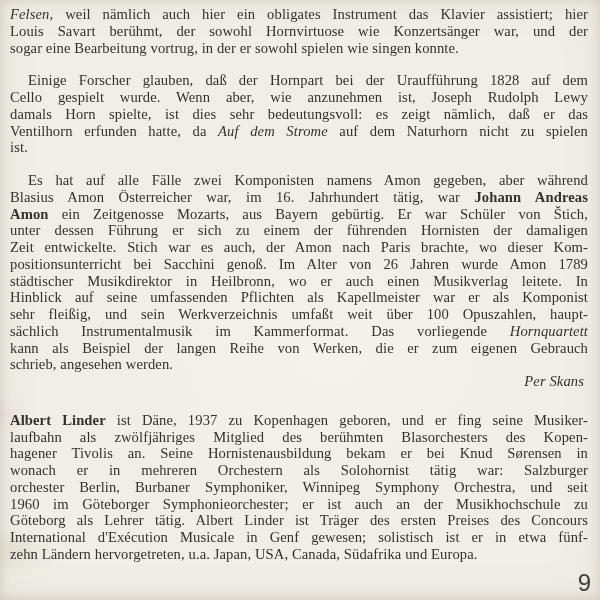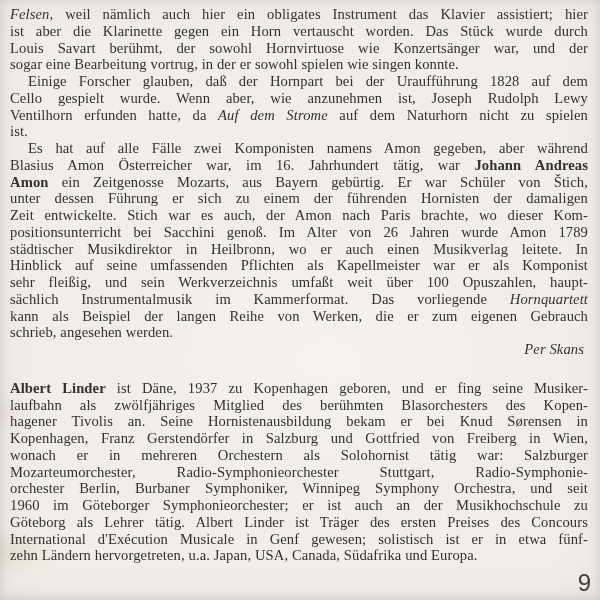--- a/index.html
+++ b/index.html
@@ -37,66 +37,64 @@
     line-height: 16.75px;
     height: 16.75px;
     color: #34312c;
     text-align: justify;
     text-align-last: justify;
     overflow: hidden;
     letter-spacing: 0.1px;
   }
   .line.left  { text-align: left;  text-align-last: left; }
   .line.right { text-align: left; text-align-last: right; padding-right: 4px; }
-  .line.indent { padding-left: 18px; }
+  .line.indent { padding-left: 18px; margin-top: 16px; }
   .line.gap { margin-top: 22px; }
   .i  { font-style: italic; }
   .b  { font-weight: 700; }
   .bi { font-weight: 400; font-style: italic; }
   .pagenum {
     position: absolute;
     right: 9px; bottom: 5px;
     font-family: "Liberation Sans", "DejaVu Sans", sans-serif;
     font-size: 24px;
     line-height: 1;
     color: #403e39;
   }
 </style>
 </head>
 <body>
 
 <div class="page">
   <div class="textblock">
       <div class="line"><span class="i">Felsen,</span><span>&nbsp;weil nämlich auch hier ein obligates Instrument das Klavier assistiert; hier</span></div>
-      <div class="line"><span>ist aber die Klarinette gegen ein Horn vertauscht worden. Das Stück wurde durch</span></div>
       <div class="line"><span>Louis Savart berühmt, der sowohl Hornvirtuose wie Konzertsänger war, und der</span></div>
       <div class="line left"><span>sogar eine Bearbeitung vortrug, in der er sowohl spielen wie singen konnte.</span></div>
       <div class="line indent"><span>Einige Forscher glauben, daß der Hornpart bei der Uraufführung 1828 auf dem</span></div>
       <div class="line"><span>Cello gespielt wurde. Wenn aber, wie anzunehmen ist, Joseph Rudolph Lewy</span></div>
+      <div class="line"><span>damals Horn spielte, ist dies sehr bedeutungsvoll: es zeigt nämlich, daß er das</span></div>
       <div class="line"><span>Ventilhorn erfunden hatte, da </span><span class="i">Auf dem Strome</span><span>&nbsp;auf dem Naturhorn nicht zu spielen</span></div>
       <div class="line left"><span>ist.</span></div>
       <div class="line indent"><span>Es hat auf alle Fälle zwei Komponisten namens Amon gegeben, aber während</span></div>
       <div class="line"><span>Blasius Amon Österreicher war, im 16. Jahrhundert tätig, war </span><span class="b">Johann Andreas</span></div>
       <div class="line"><span class="b">Amon</span><span>&nbsp;ein Zeitgenosse Mozarts, aus Bayern gebürtig. Er war Schüler von Štich,</span></div>
       <div class="line"><span>unter dessen Führung er sich zu einem der führenden Hornisten der damaligen</span></div>
       <div class="line"><span>Zeit entwickelte. Stich war es auch, der Amon nach Paris brachte, wo dieser Kom-</span></div>
       <div class="line"><span>positionsunterricht bei Sacchini genoß. Im Alter von 26 Jahren wurde Amon 1789</span></div>
       <div class="line"><span>städtischer Musikdirektor in Heilbronn, wo er auch einen Musikverlag leitete. In</span></div>
       <div class="line"><span>Hinblick auf seine umfassenden Pflichten als Kapellmeister war er als Komponist</span></div>
       <div class="line"><span>sehr fleißig, und sein Werkverzeichnis umfaßt weit über 100 Opuszahlen, haupt-</span></div>
       <div class="line"><span>sächlich Instrumentalmusik im Kammerformat. Das vorliegende </span><span class="bi">Hornquartett</span></div>
       <div class="line"><span>kann als Beispiel der langen Reihe von Werken, die er zum eigenen Gebrauch</span></div>
       <div class="line left"><span>schrieb, angesehen werden.</span></div>
       <div class="line right"><span class="bi">Per Skans</span></div>
       <div class="line gap"><span class="b">Albert Linder</span><span>&nbsp;ist Däne, 1937 zu Kopenhagen geboren, und er fing seine Musiker-</span></div>
       <div class="line"><span>laufbahn als zwölfjähriges Mitglied des berühmten Blasorchesters des Kopen-</span></div>
       <div class="line"><span>hagener Tivolis an. Seine Hornistenausbildung bekam er bei Knud Sørensen in</span></div>
-      <div class="line"><span>Kopenhagen, Franz Gerstendörfer in Salzburg und Gottfried von Freiberg in Wien,</span></div>
       <div class="line"><span>wonach er in mehreren Orchestern als Solohornist tätig war: Salzburger</span></div>
-      <div class="line"><span>Mozarteumorchester, Radio-Symphonieorchester Stuttgart, Radio-Symphonie-</span></div>
       <div class="line"><span>orchester Berlin, Burbaner Symphoniker, Winnipeg Symphony Orchestra, und seit</span></div>
       <div class="line"><span>1960 im Göteborger Symphonieorchester; er ist auch an der Musikhochschule zu</span></div>
       <div class="line"><span>Göteborg als Lehrer tätig. Albert Linder ist Träger des ersten Preises des Concours</span></div>
       <div class="line"><span>International d'Exécution Musicale in Genf gewesen; solistisch ist er in etwa fünf-</span></div>
       <div class="line left"><span>zehn Ländern hervorgetreten, u.a. Japan, USA, Canada, Südafrika und Europa.</span></div>
     </div>
   <div class="pagenum">9</div>
 </div>
 
 </body></html>

